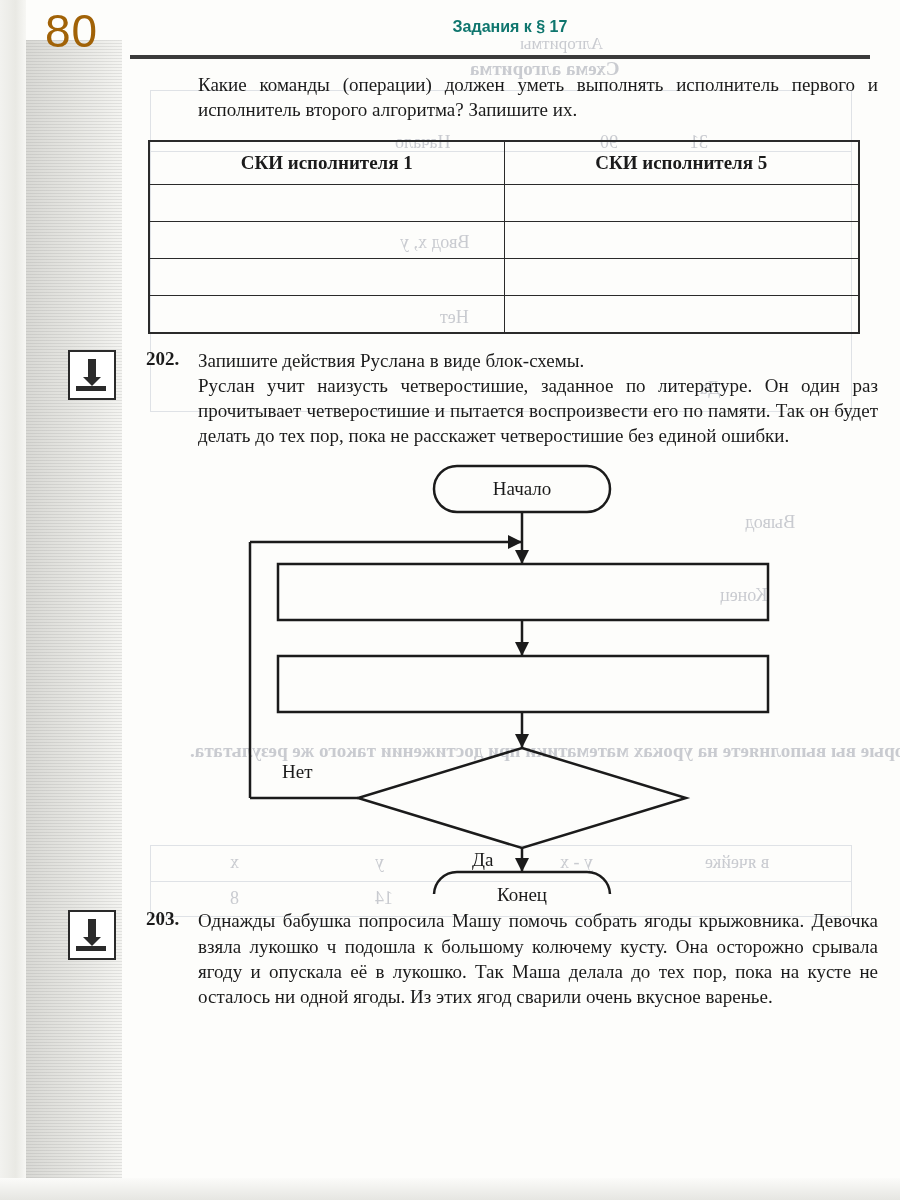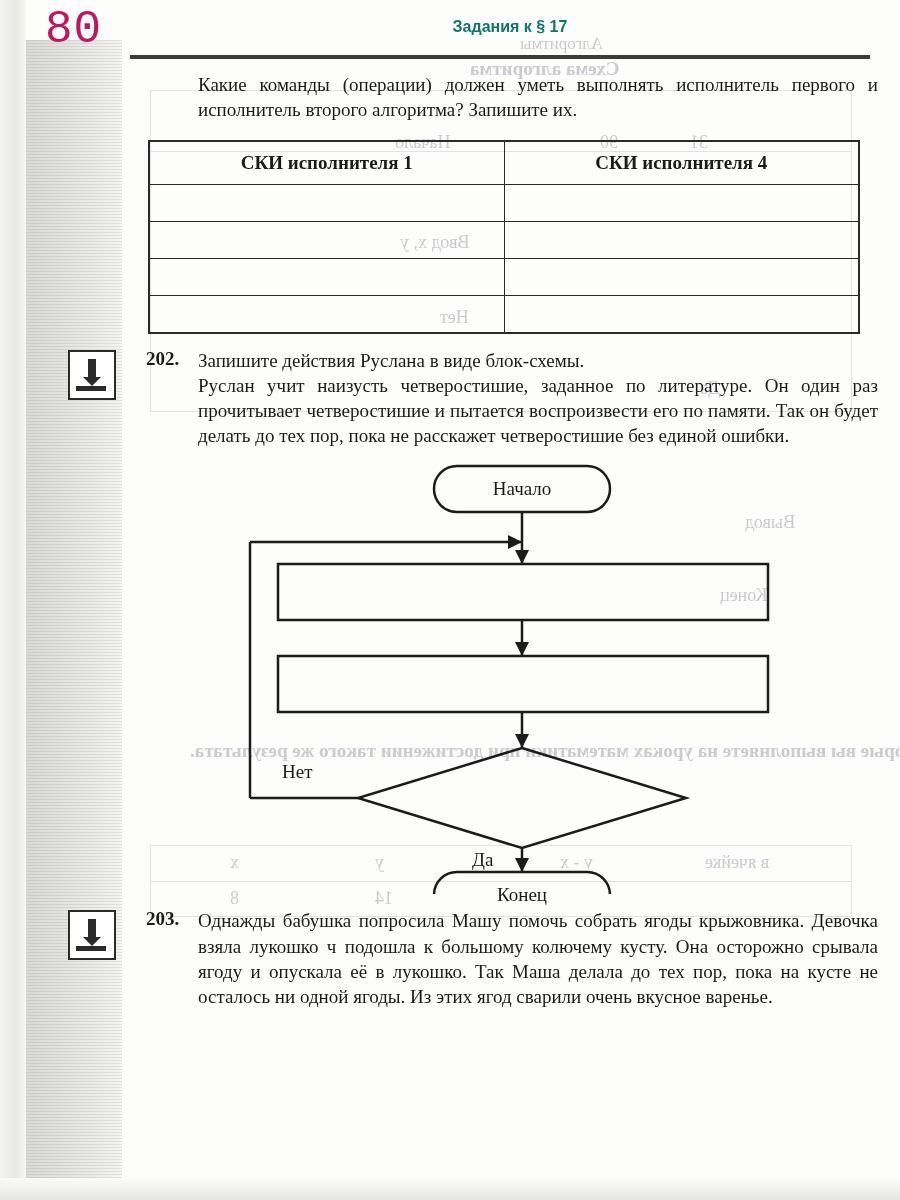--- a/index.html
+++ b/index.html
@@ -59,23 +59,23 @@
     position: absolute;
     border: 1px solid #dfe2e6;
     pointer-events: none;
   }
 
   
   .folio {
     position: absolute;
     left: 45px; top: 4px;
     font-size: 46px;
-    color: #be185d;
+    color: #a16207;
     letter-spacing: 1px;
-    font-family: Liberation Mono, monospace;
+    font-family: Liberation Sans, sans-serif;
   }
   .run-head {
     position: absolute;
     left: 300px; top: 18px;
     width: 420px;
     text-align: center;
     font-family: "Liberation Sans", sans-serif;
     font-weight: bold;
     font-size: 16px;
     color: #0f766e;
@@ -240,21 +240,21 @@
     <p class="para indent-left">Какие команды (операции) должен уметь выполнять исполнитель первого и исполнитель второго алгоритма? Запишите их.</p>
 
     <table class="ski-table">
       <colgroup>
           <col>
           <col>
         </colgroup>
       <thead>
         <tr>
           <th>СКИ исполнителя 1</th>
-          <th>СКИ исполнителя 4</th>
+          <th>СКИ исполнителя 5</th>
         </tr>
       </thead>
       <tbody>
         <tr>
           <td></td>
           <td></td>
         </tr>
         <tr>
           <td></td>
           <td></td>

